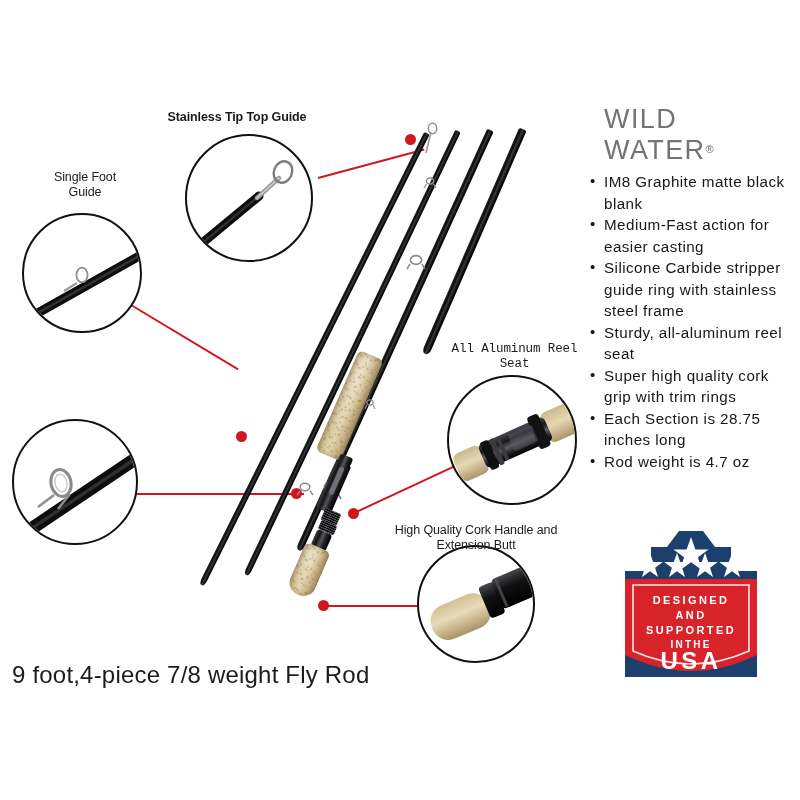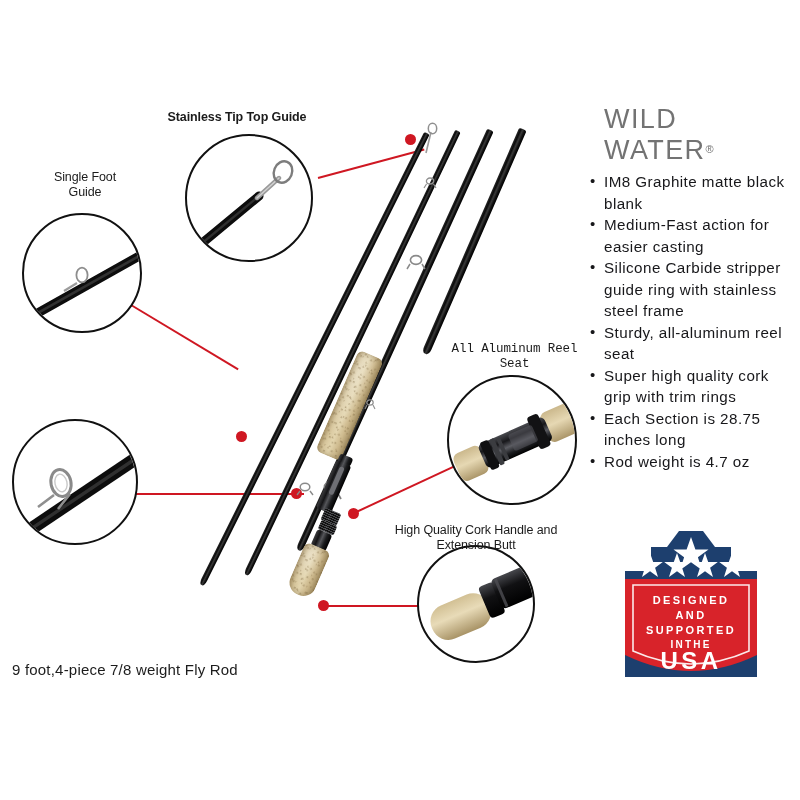--- a/index.html
+++ b/index.html
@@ -175,21 +175,21 @@
     height: 150px;
   }
   .badge-svg { display: block; }
 
   
   #bottom-caption {
     position: absolute;
     left: 12px;
     top: 661px;
     font-family: "Liberation Sans", sans-serif;
-    font-size: 15px;
+    font-size: 24px;
     letter-spacing: 0.2px;
     color: #1c1c1c;
     font-weight: 400;
   }
 </style>
 </head>
 <body>
 
 <div id="stage">
 

